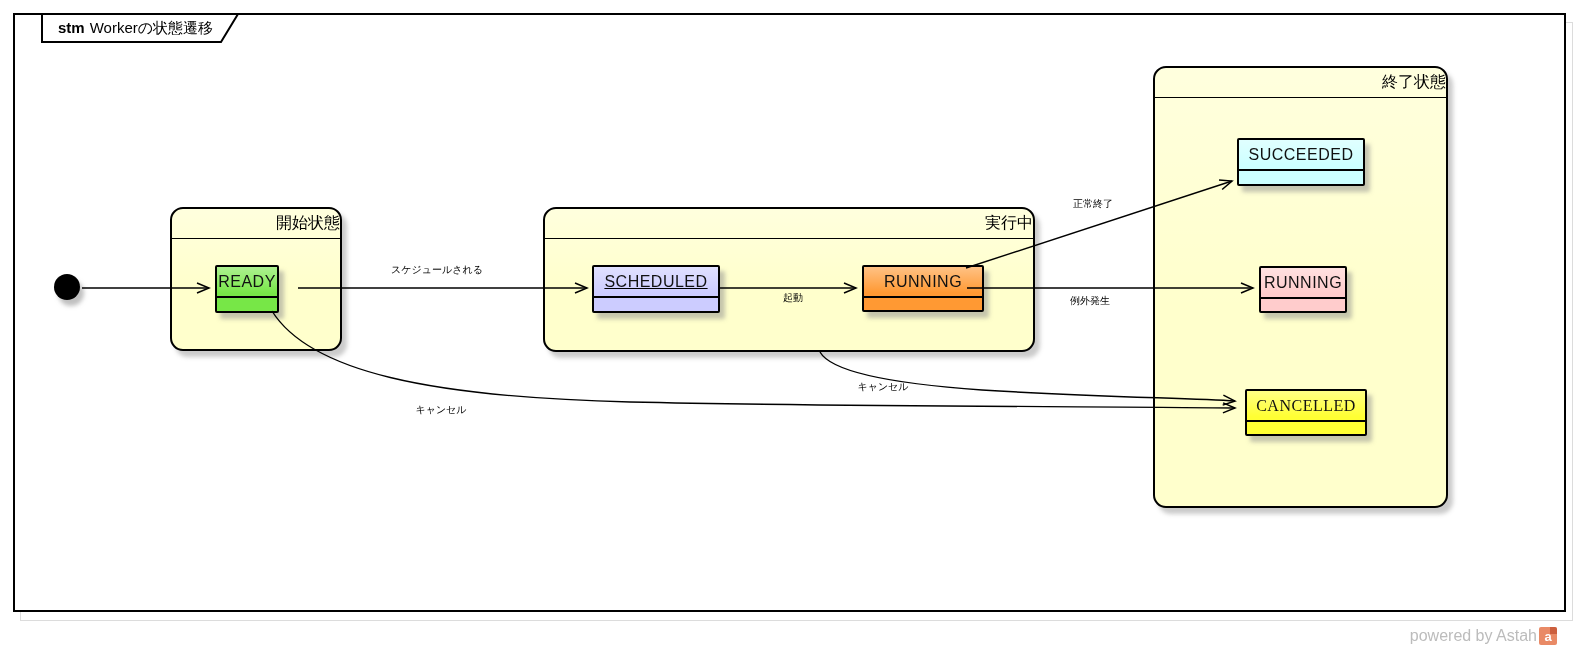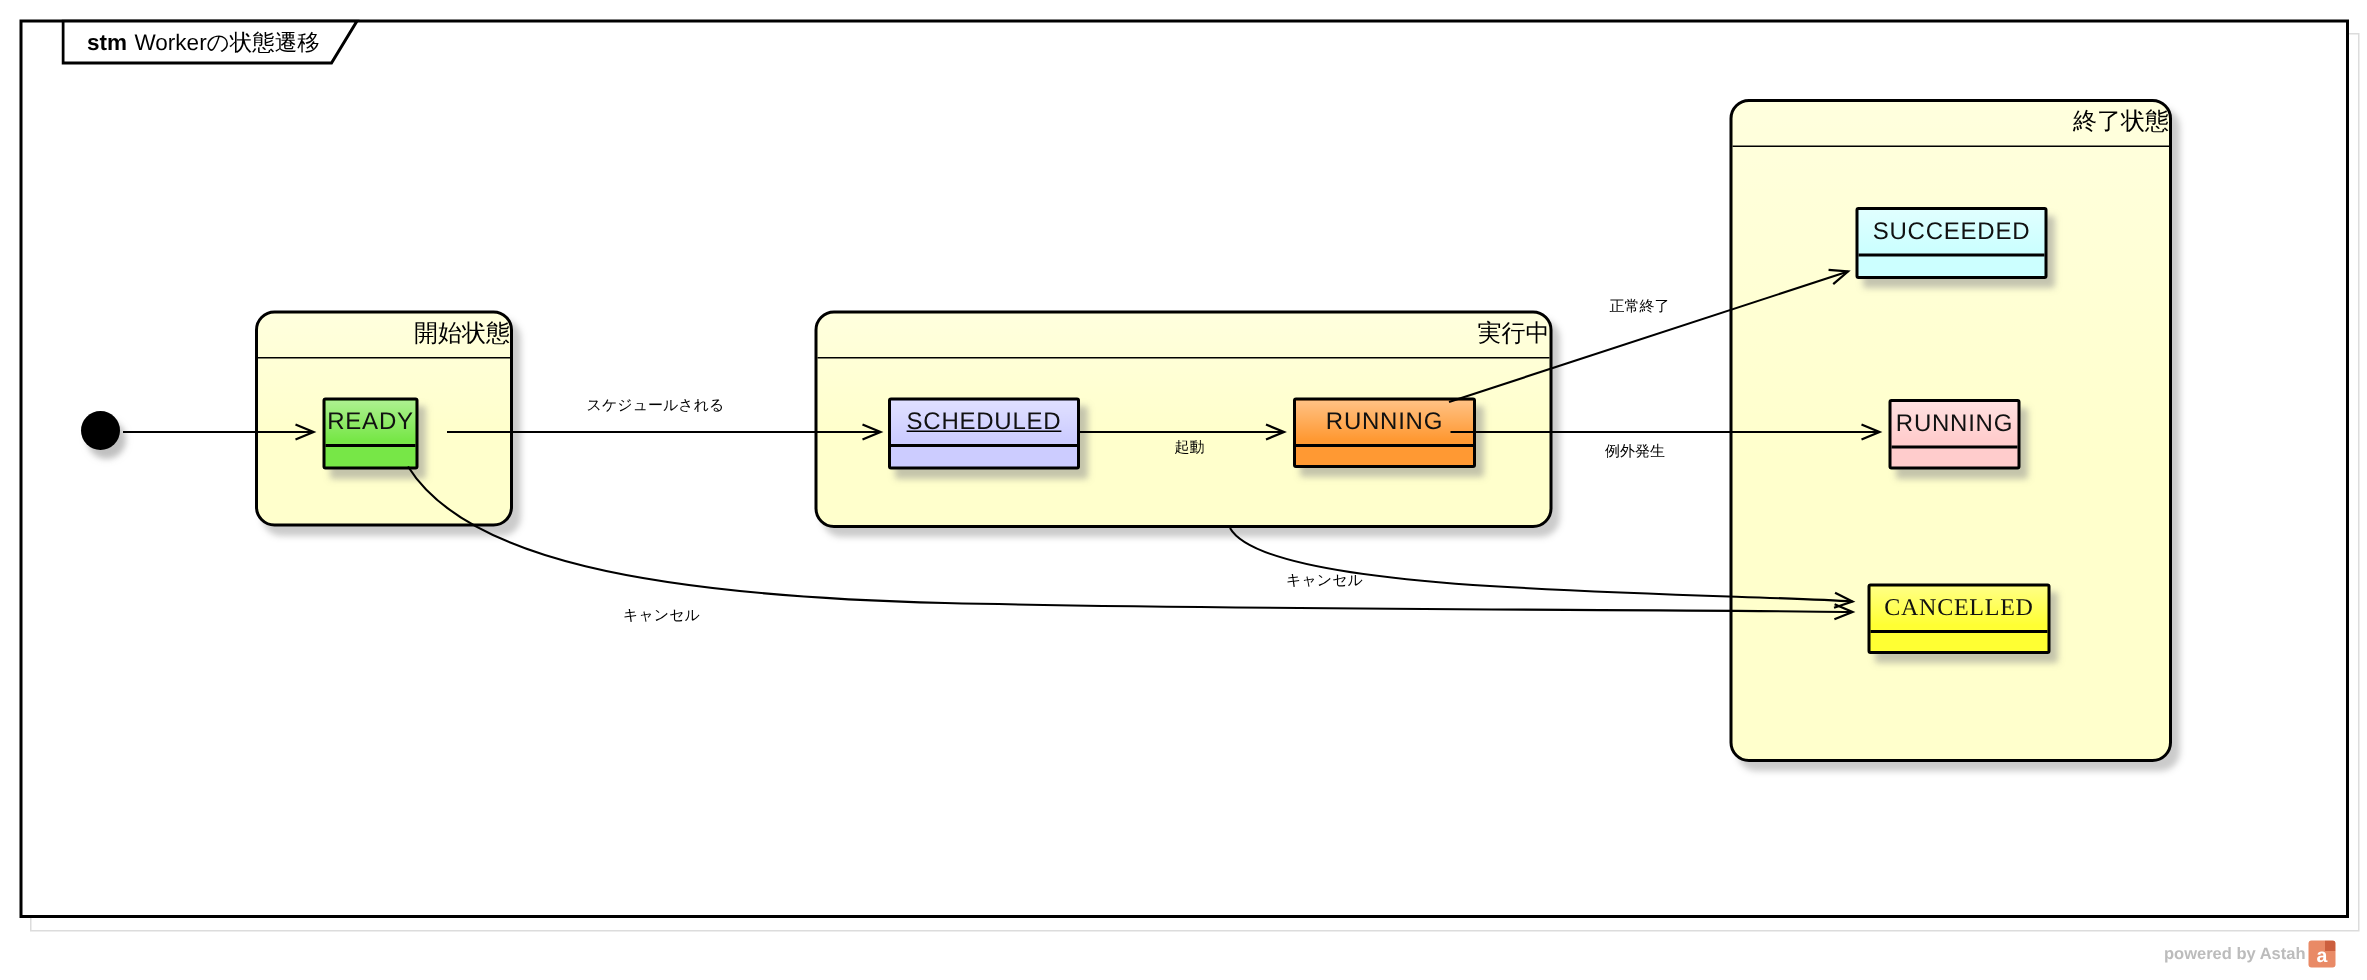--- a/index.html
+++ b/index.html
@@ -65,21 +65,21 @@
   .t-label {
     position:absolute; z-index:5; font-size:10px; white-space:nowrap;
     transform:translateX(-50%); color:#000000;
   }
 
   
   .watermark {
     position:absolute; top:627px; right:21px; z-index:6;
     display:flex; align-items:center; gap:2px;
   }
-  .watermark .wm-text { font-size:11px; font-weight:bold; color:#bcbcbc; }
+  .watermark .wm-text { font-size:16px; font-weight:normal; color:#bcbcbc; }
   .wm-logo {
     width:18px; height:18px; border-radius:2px; position:relative;
     display:flex; align-items:center; justify-content:center;
     font-size:13px; font-weight:bold; color:#ffffff; overflow:hidden;
   }
   .wm-logo::after {
     content:""; position:absolute; right:0; top:0; width:7px; height:7px;
     background:rgba(180,60,30,0.55);
   }
 </style>

